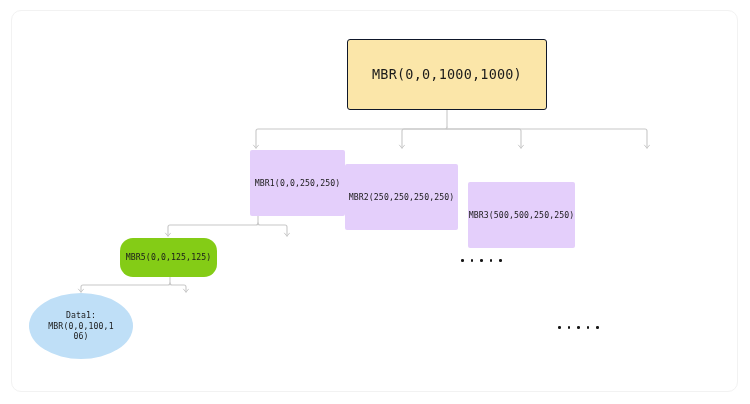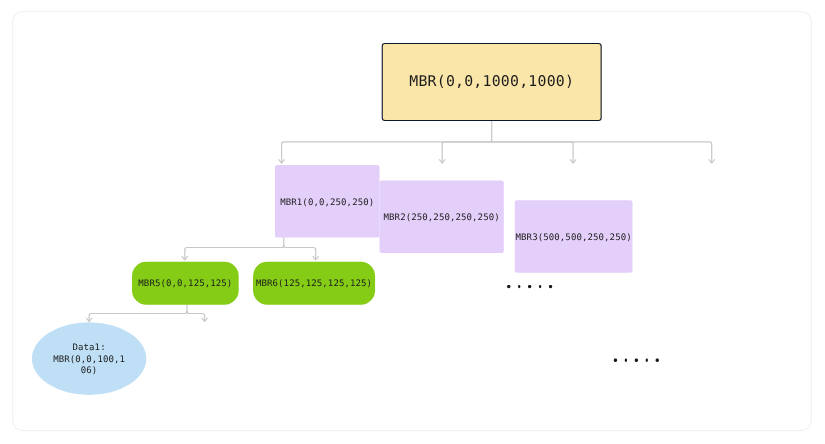--- a/index.html
+++ b/index.html
@@ -123,21 +123,20 @@
 
   <div class="node node-mbr" style="left:213px; top:150px; width:95px; height:66px;margin-left:37px;">MBR1(0,0,250,250)</div>
 
   <div class="node node-mbr" style="left:345px; top:164px; width:113px; height:66px;">MBR2(250,250,250,250)</div>
 
   <div class="node node-mbr" style="left:468px; top:150px; width:107px; height:66px;margin-top:32px;">MBR3(500,500,250,250)</div>
 
 
   <div class="node node-green" style="left:120px; top:238px; width:97px; height:39px;">MBR5(0,0,125,125)</div>
 
-  <div class="node node-green" style="left:230px; top:238px; width:111px; height:39px;">MBR6(125,125,125,125)</div>
 
   <div class="node node-leaf" style="left:29px; top:293px; width:104px; height:66px;">Data1:
 MBR(0,0,100,1
 06)</div>
 
 
   <div class="ellipsis" style="left:461px; top:259px;">
     <span></span>
     <span></span>
     <span></span>

